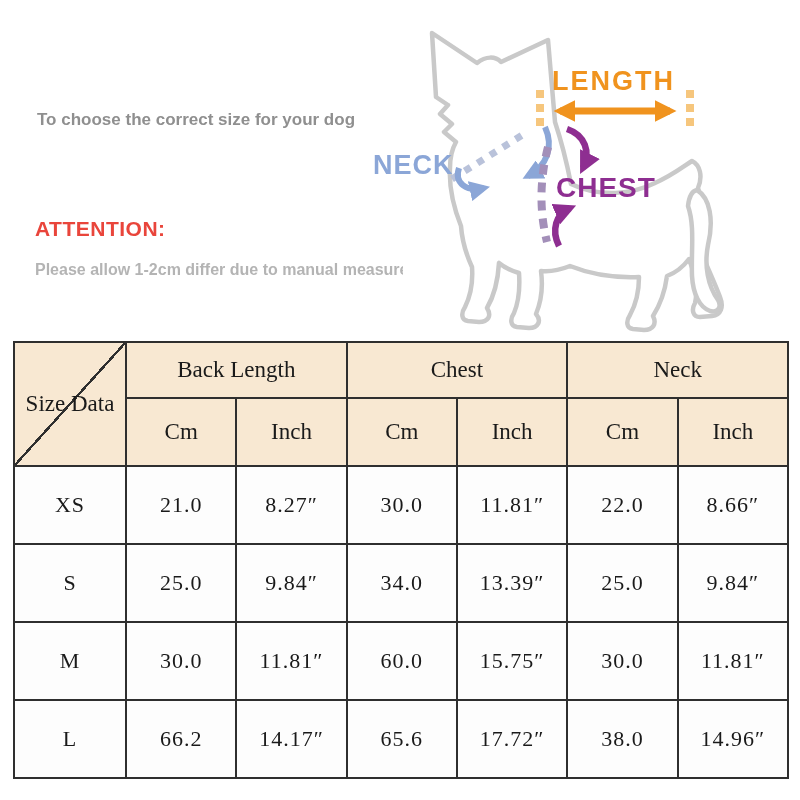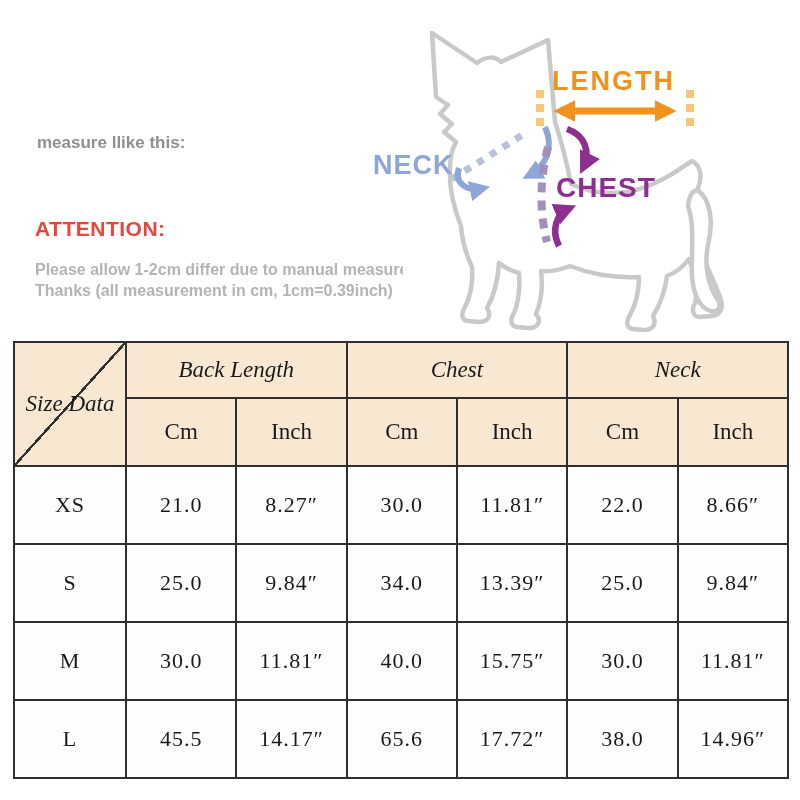--- a/index.html
+++ b/index.html
@@ -47,45 +47,43 @@
   .fill-orange{fill:var(--orange);}
   .fill-blue{fill:var(--blue);}
   .fill-purple{fill:var(--purple);}
 
   .size-table{position:absolute;left:13px;top:341px;width:776px;border-collapse:collapse;
     table-layout:fixed;font-family:"Liberation Serif",serif;color:#1a1a1a;}
   .size-table td,.size-table th{border:2px solid var(--border);text-align:center;
     vertical-align:middle;font-weight:normal;background:var(--cell-bg);}
   .size-table .hdr{background:var(--header-bg);font-size:23px;}
   .size-table .units td{height:64px;}
-  .size-table .group-row th{height:52px;font-style:italic;}
+  .size-table .group-row th{height:52px;}
   .size-table tbody td{height:74px;font-size:22px;letter-spacing:1px;}
   .corner-cell{position:relative;background:
       linear-gradient(to bottom right,
         rgba(0,0,0,0) calc(50% - 1.2px),
         var(--border) calc(50% - 1.2px),
         var(--border) calc(50% + 1.2px),
         rgba(0,0,0,0) calc(50% + 1.2px)),
       var(--header-bg) !important;
     font-size:23px;margin-left:10px;}
 </style>
 </head>
 <body>
 
 <div class="canvas">
 
   <div class="subtitle">
-    <br>
-    <span>measure llike this:</span>
+    <span>To choose the correct size for your dog</span><br>
   </div>
 
   <div class="attention-heading">ATTENTION:</div>
   <div class="attention-body">
     <span class="clip">Please allow 1-2cm differ due to manual measureme</span>
-    <span class="clip">Thanks (all measurement in cm, 1cm=0.39inch)</span>
   </div>
 
   <svg class="diagram-svg" width="800" height="345" viewBox="0 0 800 345">
     <defs>
       <marker id="ah-orange" viewBox="0 0 10 10" refX="7" refY="5" markerWidth="3.1" markerHeight="3.1" orient="auto-start-reverse">
         <path d="M0,0 L10,5 L0,10 Z" class="fill-orange"></path>
       </marker>
       <marker id="ah-blue" viewBox="0 0 10 10" refX="7" refY="5" markerWidth="3.4" markerHeight="3.4" orient="auto-start-reverse">
         <path d="M0,0 L10,5 L0,10 Z" class="fill-blue"></path>
       </marker>
@@ -175,28 +173,28 @@
           <td>9.84″</td>
           <td>34.0</td>
           <td>13.39″</td>
           <td>25.0</td>
           <td>9.84″</td>
         </tr>
         <tr>
           <td>M</td>
           <td>30.0</td>
           <td>11.81″</td>
-          <td>40.0</td>
+          <td>60.0</td>
           <td>15.75″</td>
           <td>30.0</td>
           <td>11.81″</td>
         </tr>
         <tr>
           <td>L</td>
-          <td>45.5</td>
+          <td>66.2</td>
           <td>14.17″</td>
           <td>65.6</td>
           <td>17.72″</td>
           <td>38.0</td>
           <td>14.96″</td>
         </tr>
       </tbody>
   </table>
 
 </div>

